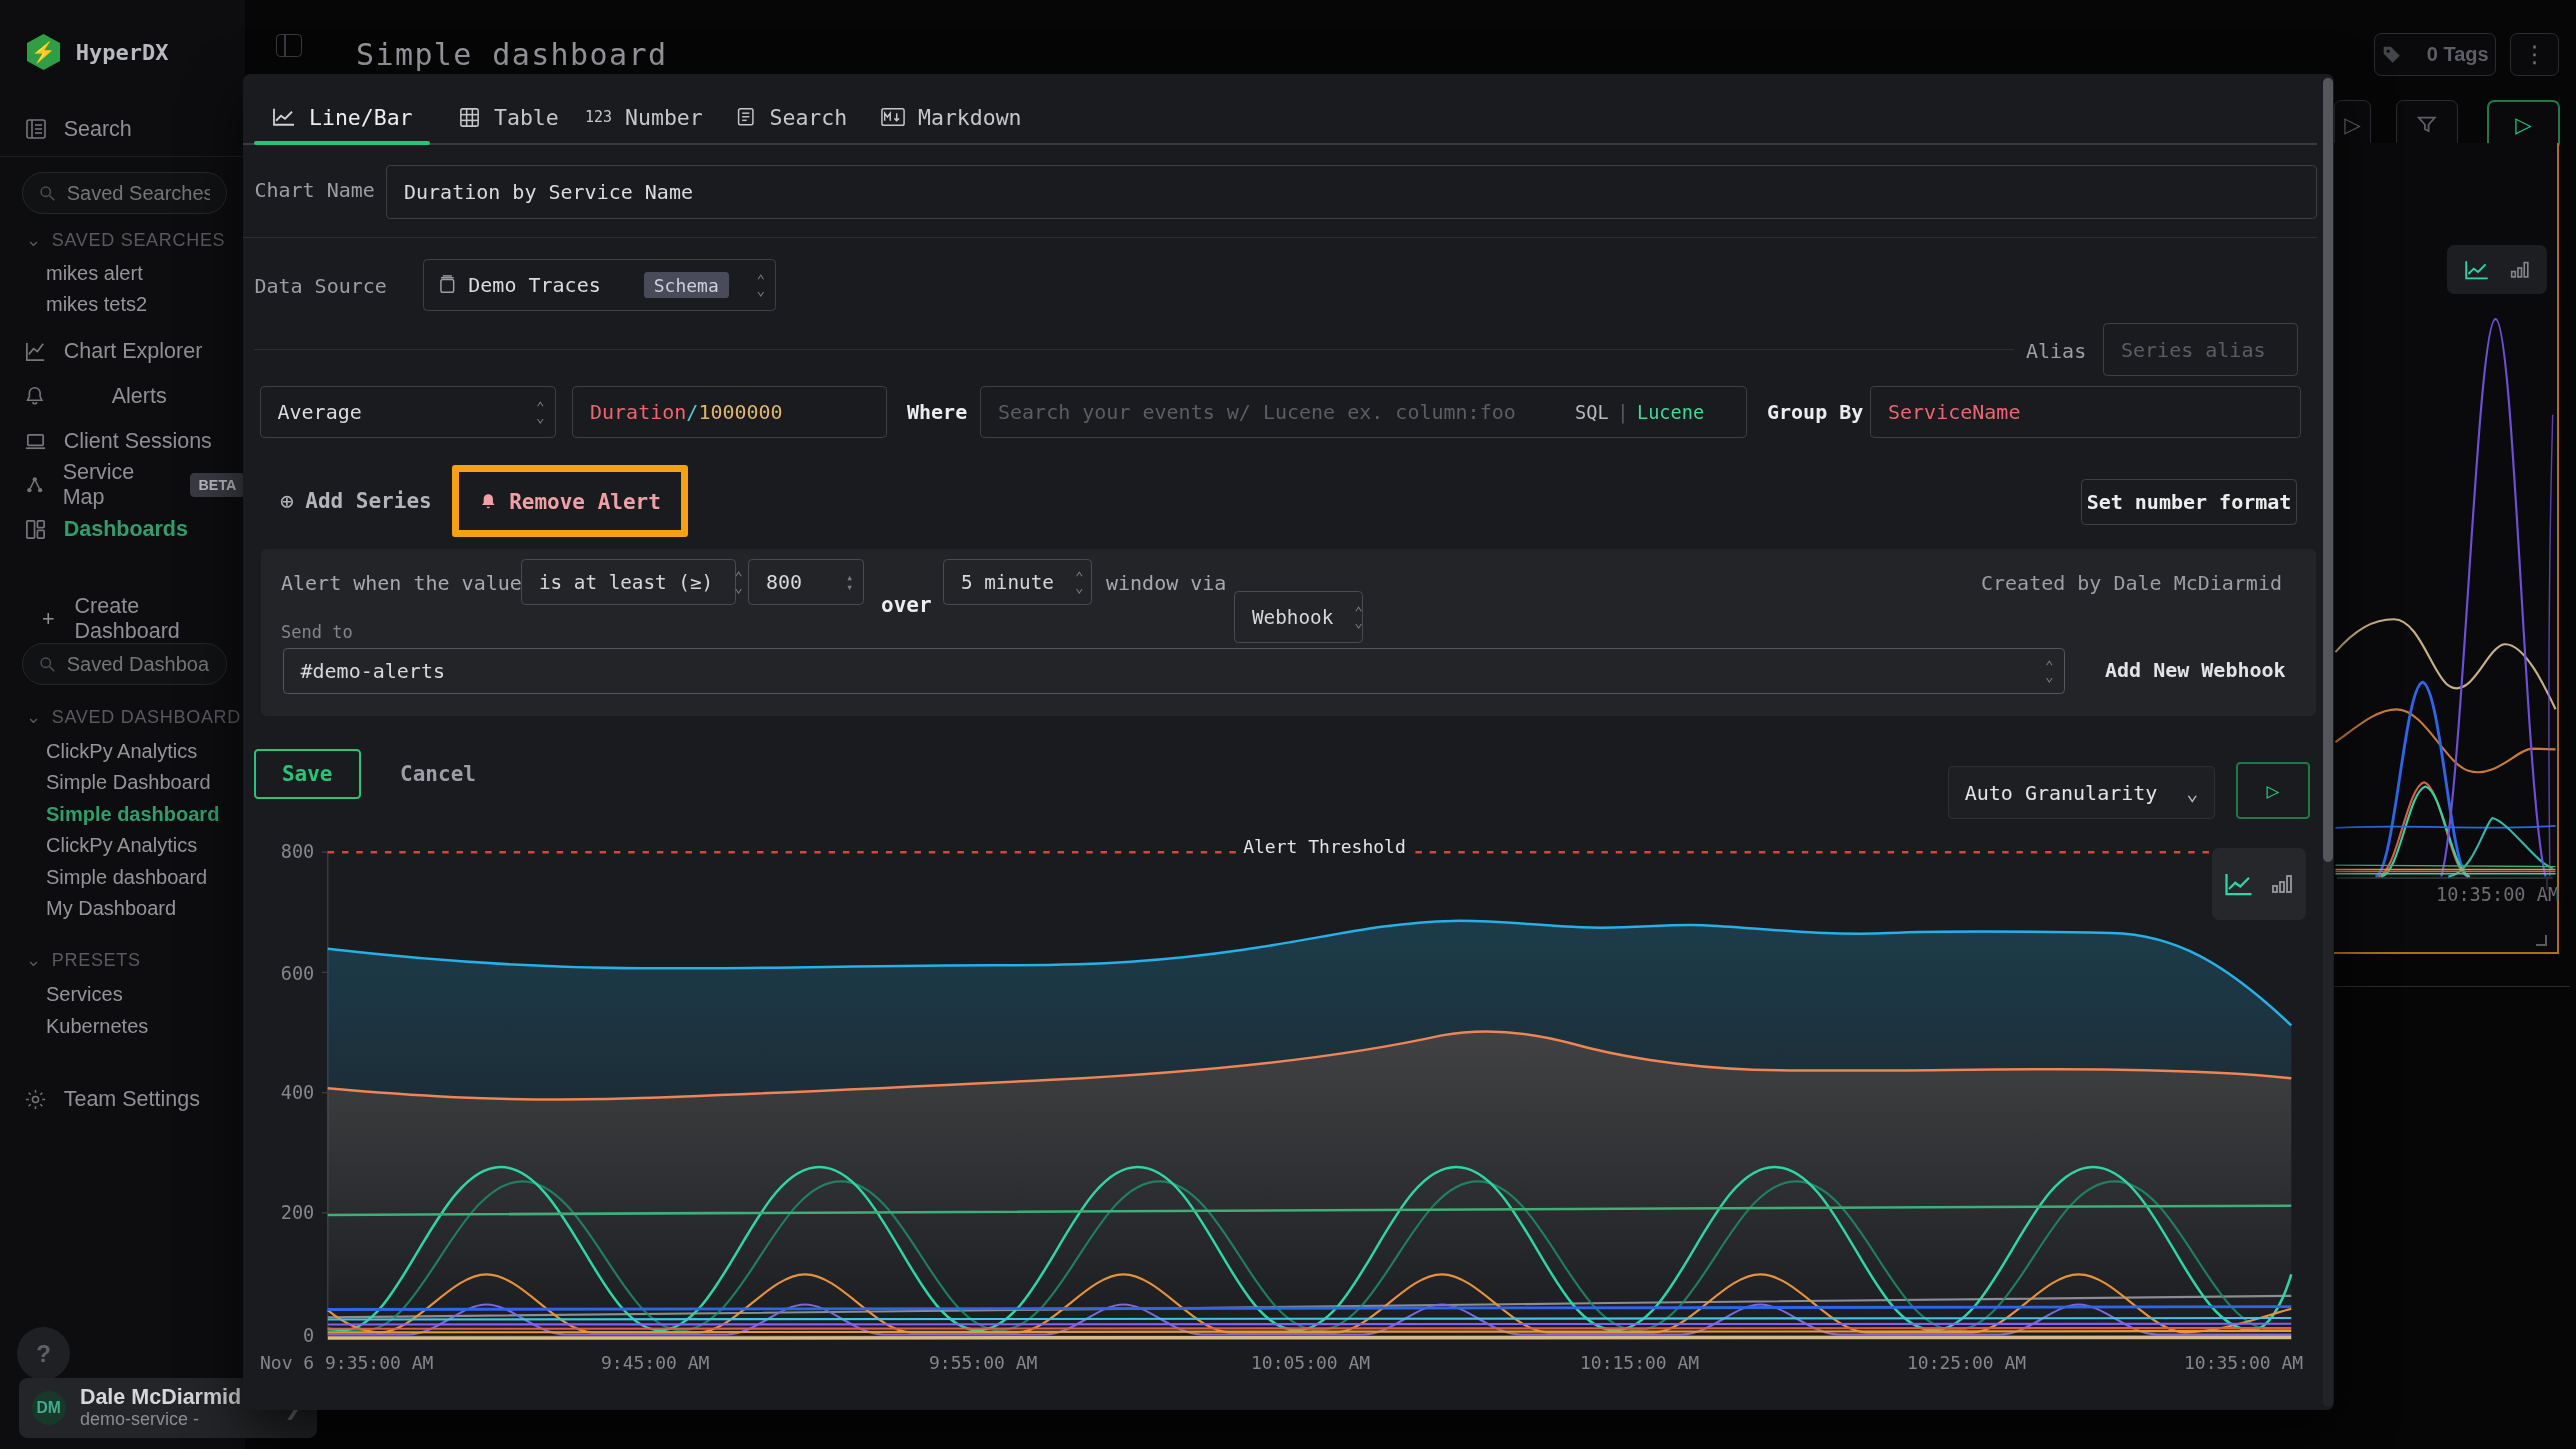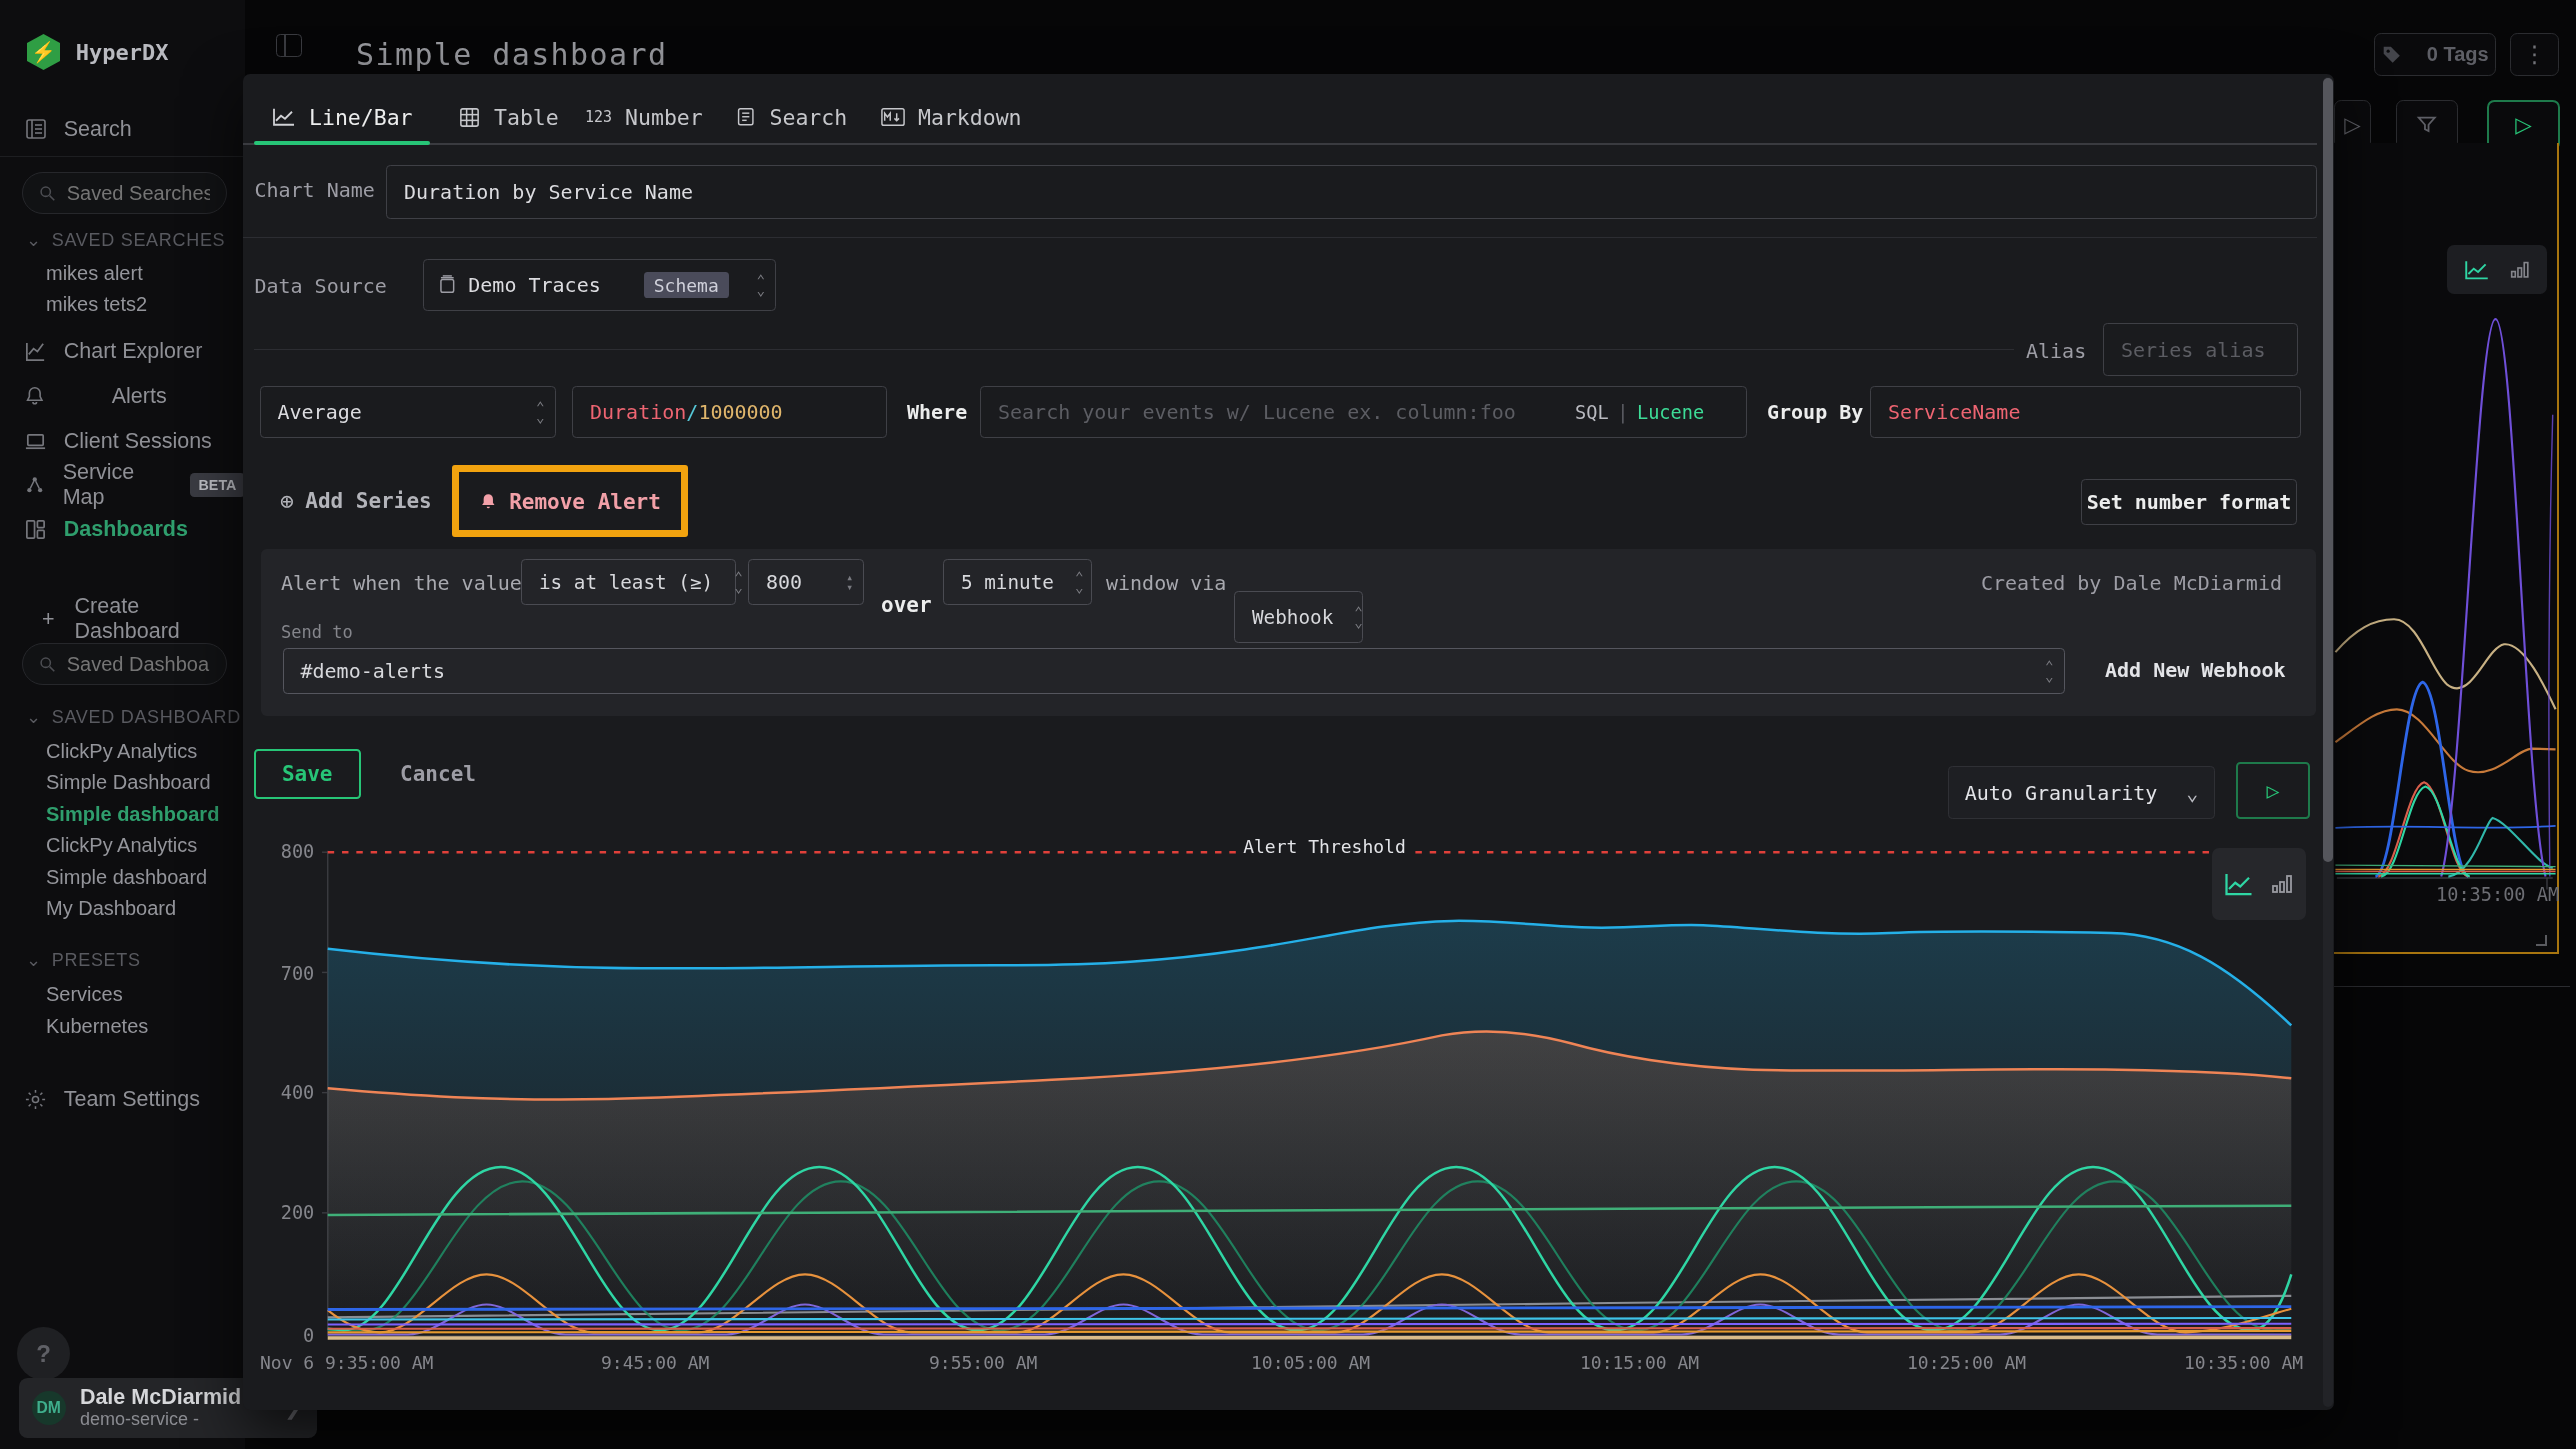--- a/index.html
+++ b/index.html
@@ -457,21 +457,21 @@
   <div class="btn" style="left:152px;top:675px;width:86px;height:50px;color:#9d9da5;font-weight:bold;">Cancel</div>
   <div class="abs" style="left:1705px;top:692px;width:267px;height:53px;border:1.4px solid #2f3035;border-radius:4.3px;display:flex;align-items:center;justify-content:space-between;padding:0 15.7px;color:#e3e4e8;font-size:20px;cursor:pointer;background:#1e1f23;">
     <span>Auto Granularity</span>
     <span style="color:#b9bac0;">⌄</span>
   </div>
   <div class="btn" id="play-btn" style="left:1993px;top:688px;width:74px;height:57px;font-size:21.5px;">
       <span>▷</span>
     </div>
 
   <span class="ytick" style="left:14.3px;top:767px;">800</span>
-  <span class="ytick" style="left:14.3px;top:889px;">700</span>
+  <span class="ytick" style="left:14.3px;top:889px;">600</span>
   <span class="ytick" style="left:14.3px;top:1008px;">400</span>
   <span class="ytick" style="left:14.3px;top:1128px;">200</span>
   <span class="ytick" style="left:14.3px;top:1251px;">0</span>
 
   <svg class="abs" style="left:79px;top:771px;" width="1975" height="501" viewBox="0 0 2760 700">
     <defs>
       <linearGradient id="gCyan" x1="0" y1="0" x2="0" y2="1">
         <stop offset="0" stop-color="#25b0e8" stop-opacity="0.22"></stop>
           <stop offset="1" stop-color="#25b0e8" stop-opacity="0"></stop>
       </linearGradient>

